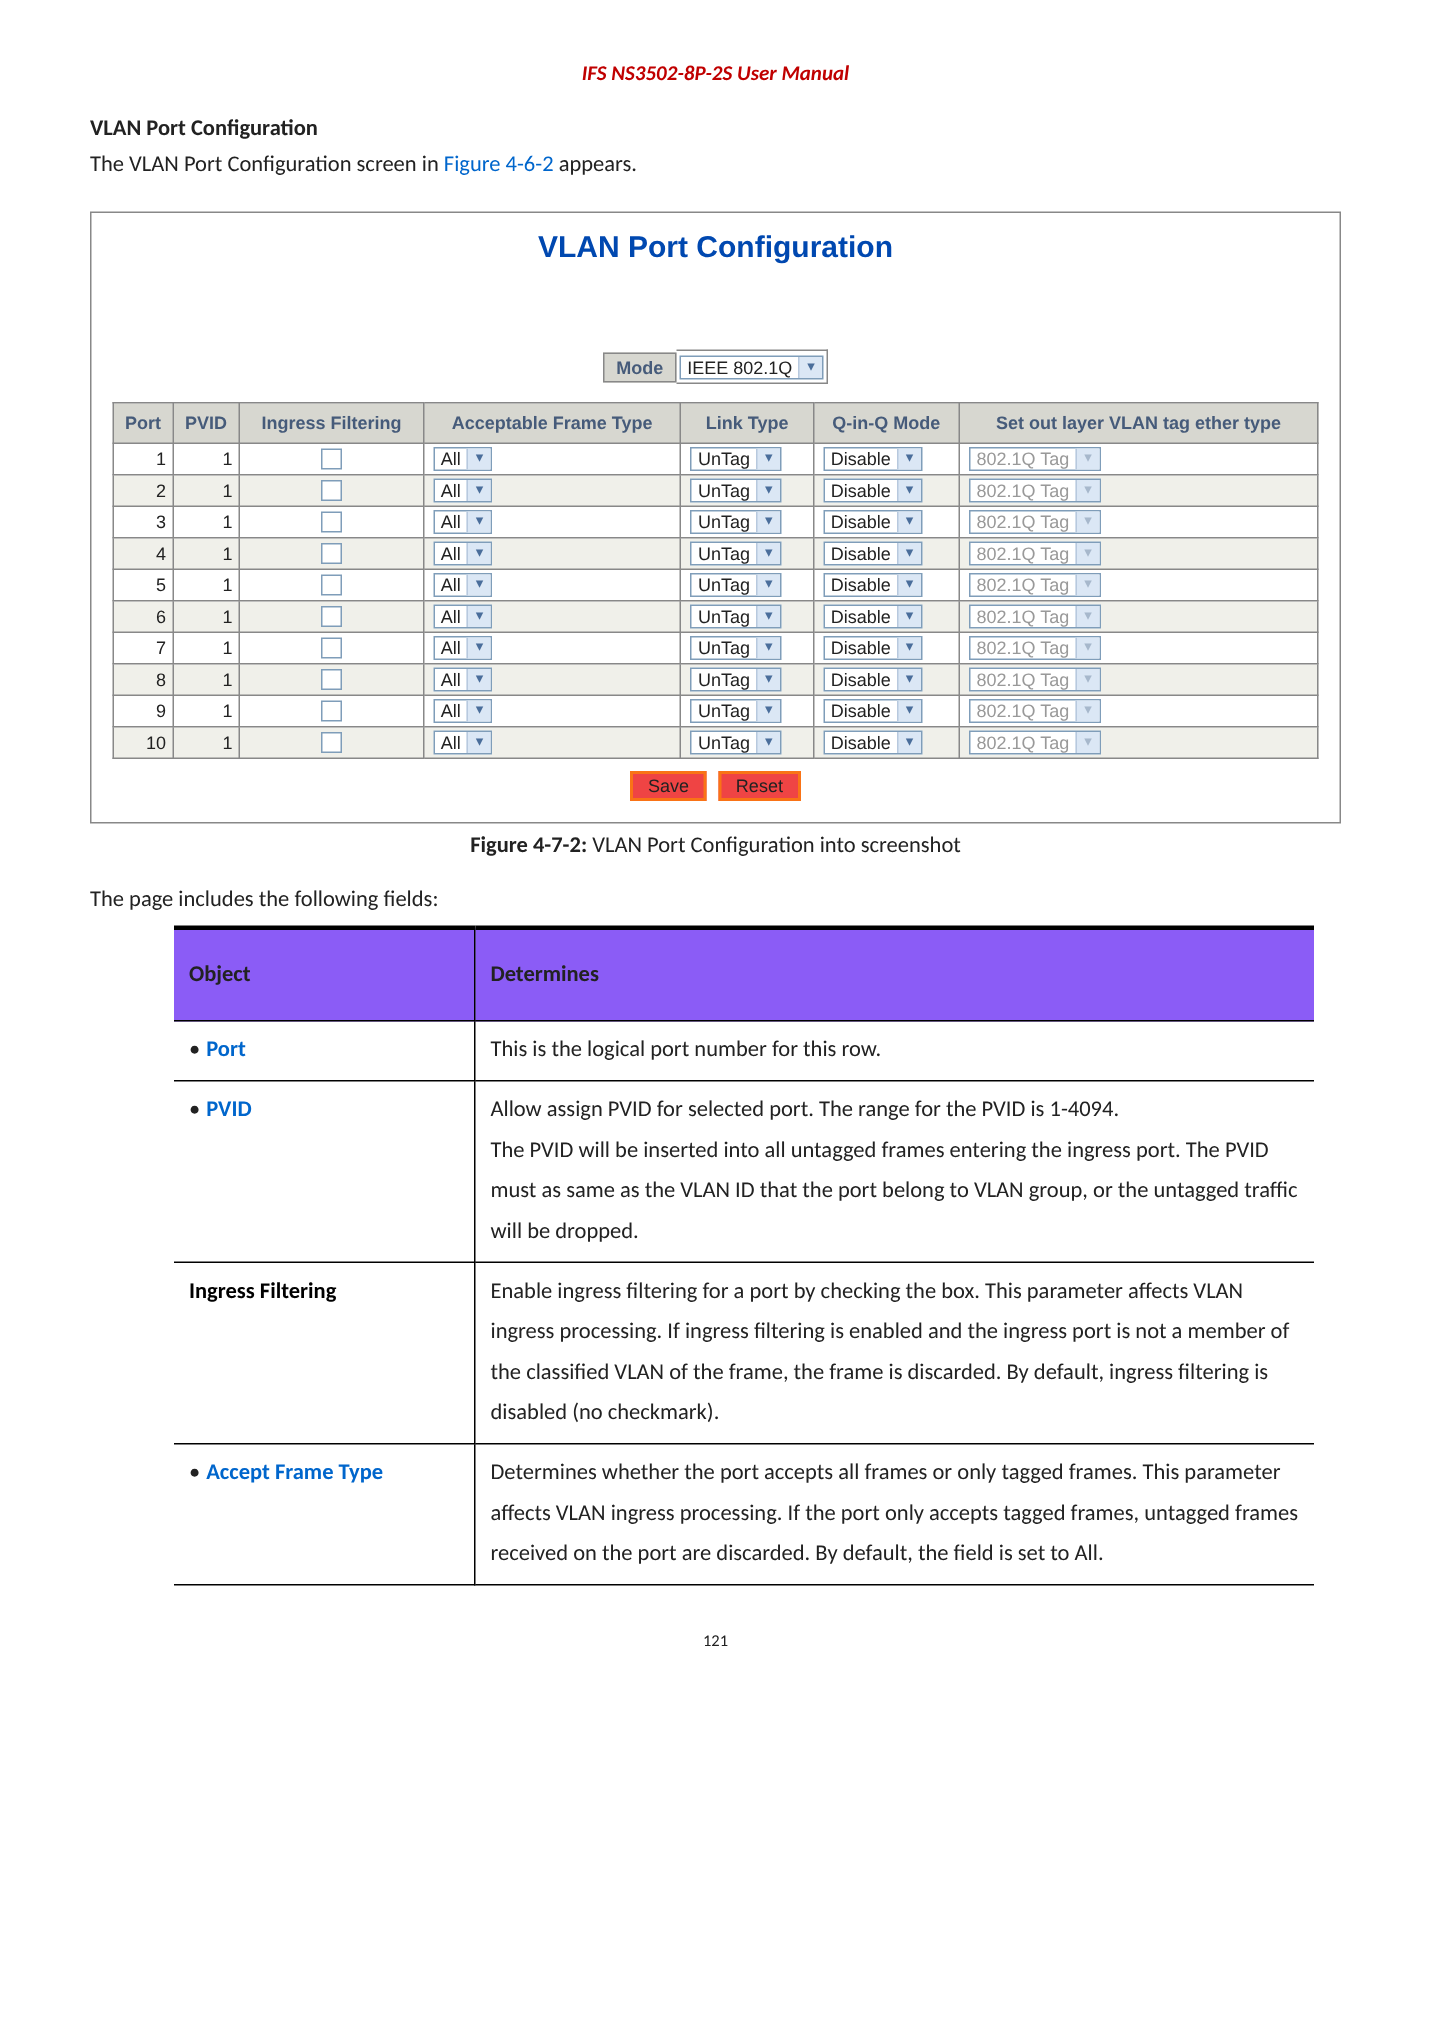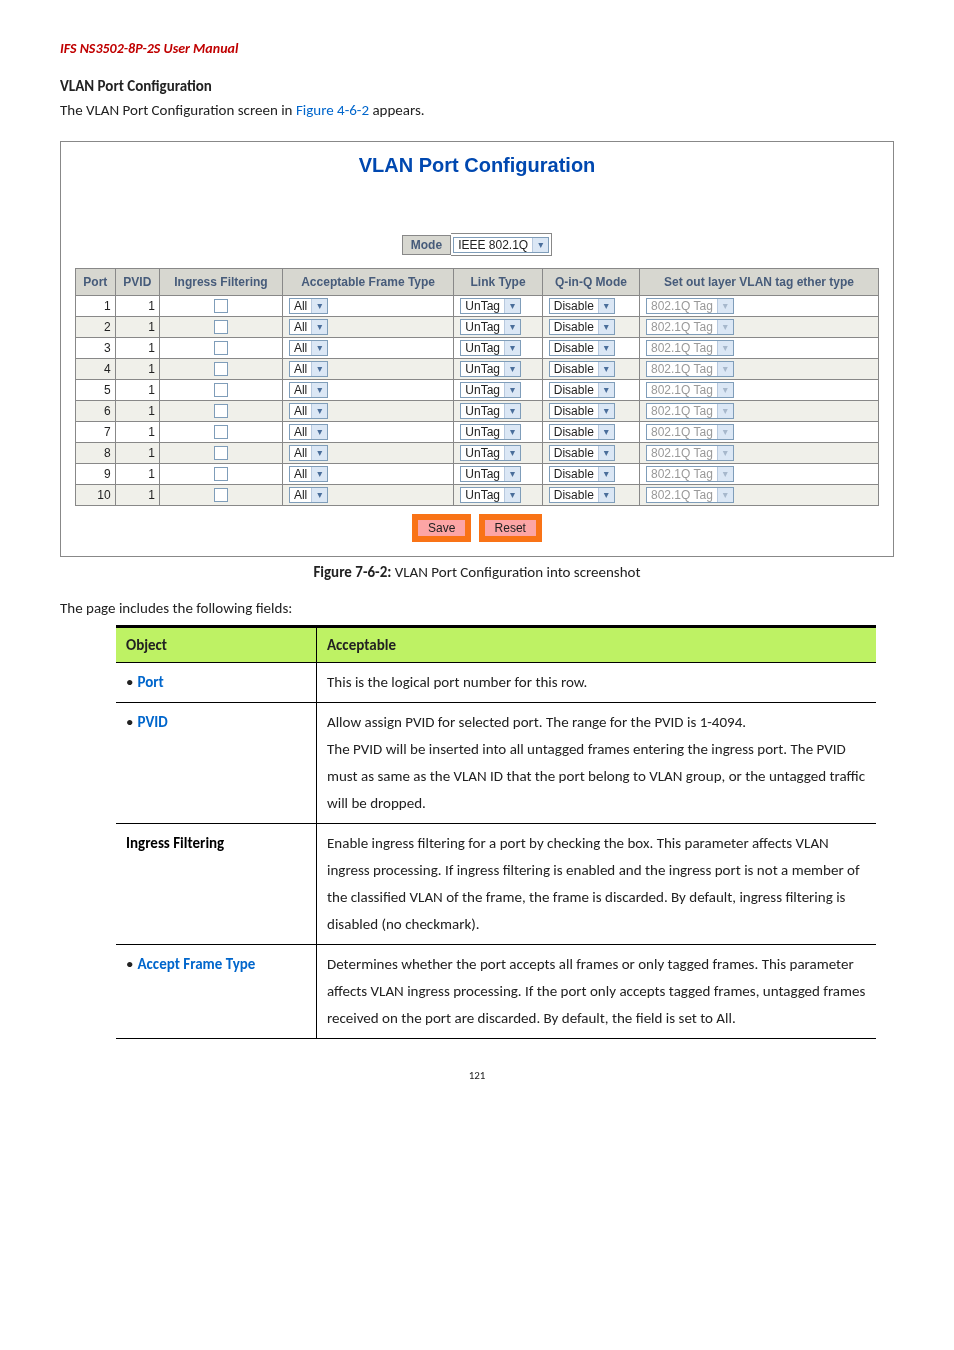--- a/index.html
+++ b/index.html
@@ -5,21 +5,21 @@
   body {
     font-family: Calibri, Arial, sans-serif;
     margin: 0;
     padding: 40px 60px;
     width: 954px;
     box-sizing: border-box;
     color: #222;
     font-size: 14px;
   }
   .header-right {
-    text-align: left;
+    text-align: center;
     font-style: italic;
     font-weight: bold;
     color: #c00000;
     margin-bottom: 20px;
     font-size: 14px;
   }
   .section-heading {
     font-weight: bold;
     font-size: 15px;
     margin-bottom: 6px;
@@ -116,22 +116,22 @@
     border: 1px solid #7f9db9;
     background: #fff;
     vertical-align: middle;
   }
   .tag-sel .val { color: #999; }
   .tag-sel .chev { color: #a7b8cc; }
 
   .btn-row { text-align: center; margin-top: 8px; }
   .fake-btn {
     display: inline-block;
-    border: 6px solid #f97316;
-    background: #fca5a5;
+    border: 2px solid #f97316;
+    background: #ef4444;
     padding: 1px 10px;
     font-size: 12px;
     font-family: Tahoma, Arial, sans-serif;
     margin: 0 2px;
   }
 
   .figure-caption {
     text-align: center;
     font-size: 15px;
     margin: 6px 0 18px 0;
@@ -143,25 +143,25 @@
     margin-bottom: 8px;
   }
 
   .desc-table {
     border-collapse: collapse;
     margin-left: 56px;
     width: 760px;
     font-size: 15px;
   }
   .desc-table th {
-    background: #bef264;
+    background: #8b5cf6;
     border-top: 3px solid #000;
     border-bottom: 1px solid #000;
     text-align: left;
-    padding: 8px 10px;
+    padding: 21px 10px;
     font-weight: bold;
   }
   .desc-table th:first-child { border-right: 1px solid #000; width: 180px; }
   .desc-table td {
     border-bottom: 1px solid #000;
     padding: 6px 10px;
     vertical-align: top;
     line-height: 1.8;
   }
   .desc-table td:first-child { border-right: 1px solid #000; }
@@ -303,30 +303,30 @@
       </tbody>
   </table>
 
   <div class="btn-row">
     <span class="fake-btn">Save</span>
     <span class="fake-btn">Reset</span>
   </div>
 </div>
 
 <div class="figure-caption">
-  <b>Figure 7-6-2:</b><span> VLAN Port Configuration into screenshot</span>
+  <b>Figure 4-7-2:</b><span> VLAN Port Configuration into screenshot</span>
 </div>
 
 <div class="fields-intro">The page includes the following fields:</div>
 
 <table class="desc-table">
   <thead>
     <tr>
       <th>Object</th>
-      <th>Acceptable</th>
+      <th>Determines</th>
     </tr>
   </thead>
   <tbody id="desc-rows">
       <tr>
         <td><span class="bullet">•</span><span class="obj-blue">Port</span></td>
         <td>This is the logical port number for this row.</td>
       </tr>
       <tr>
         <td><span class="bullet">•</span><span class="obj-blue">PVID</span></td>
         <td>Allow assign PVID for selected port. The range for the PVID is 1-4094.<br>The PVID will be inserted into all untagged frames entering the ingress port. The PVID must as same as the VLAN ID that the port belong to VLAN group, or the untagged traffic will be dropped.</td>

